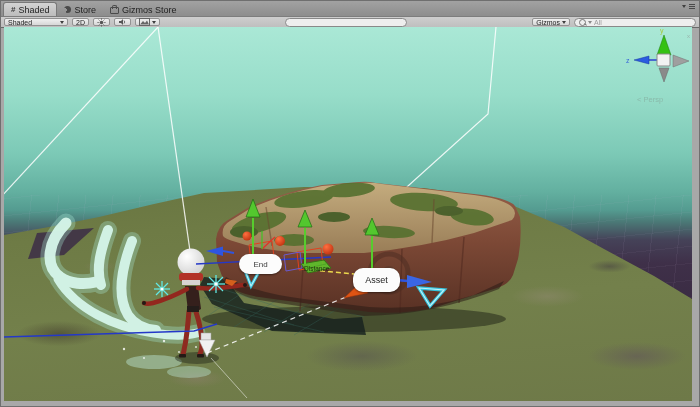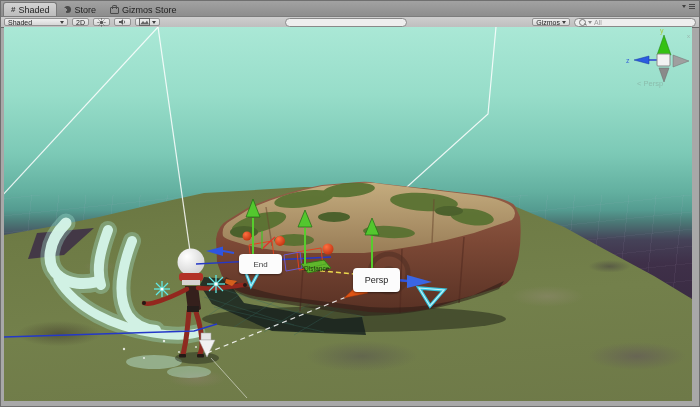--- a/index.html
+++ b/index.html
@@ -60,25 +60,25 @@
       radial-gradient(30px 9px at 88% 64%,rgba(60,50,64,.45),rgba(0,0,0,0) 70%),
       radial-gradient(26px 8px at 40% 72%,rgba(52,48,36,.45),rgba(0,0,0,0) 70%),
       radial-gradient(24px 7px at 14% 64%,rgba(136,128,104,.40),rgba(0,0,0,0) 70%),
       linear-gradient(175deg,#55503a 0%,#5c683c 12%,#65723f 28%,#6e7b45 50%,#73804b 72%,#6e7948 100%);}
   .voidwedge{position:absolute;inset:0;background:rgba(60,45,70,.85);
     clip-path:polygon(24px 232px,33px 206px,90px 201px,60px 228px);}
   .scene-svg{position:absolute;inset:0;}
 
   
   .vlabel{position:absolute;display:flex;align-items:center;justify-content:center;
-    background:#fcfcfc;border-radius:4px;box-shadow:0 1px 2px rgba(0,0,0,.45);color:#3c3c3c;}
+    background:#fcfcfc;border-radius:10px;box-shadow:0 1px 2px rgba(0,0,0,.45);color:#3c3c3c;}
   .end-card{left:235px;top:227px;width:43px;height:20px;font-size:8px;}
   .start-card{left:349px;top:241px;width:47px;height:24px;font-size:9px;color:#222;}
   .distance{position:absolute;left:300px;top:238px;font-size:6.5px;color:#17170e;opacity:.85;}
-  .persp{position:absolute;left:633px;top:52px;font-size:7.5px;color:rgba(130,165,152,.6);}
+  .persp{position:absolute;left:633px;top:68px;font-size:7.5px;color:rgba(130,165,152,.6);}
 </style>
 </head>
 <body>
 
 <div class="window">
 
   <div class="tabbar">
     <div class="tab active">
       <span class="hash-ic">#</span>
       <span>Shaded</span>
@@ -354,18 +354,18 @@
         <text x="656" y="6" font-size="7" fill="#a6c93a">y</text>
         <text x="622" y="36" font-size="7" fill="#3a66d8">z</text>
         <text x="683" y="11" font-size="6" fill="rgba(140,140,140,.55)">x</text>
       </g>
     </svg>
 
     <div class="vlabel end-card">
       <span>End</span>
     </div>
     <div class="vlabel start-card">
-      <span>Persp</span>
+      <span>Asset</span>
     </div>
     <div class="distance">Distance</div>
     <div class="persp">&lt; Persp</div>
   </div>
 </div>
 
 </body></html>

